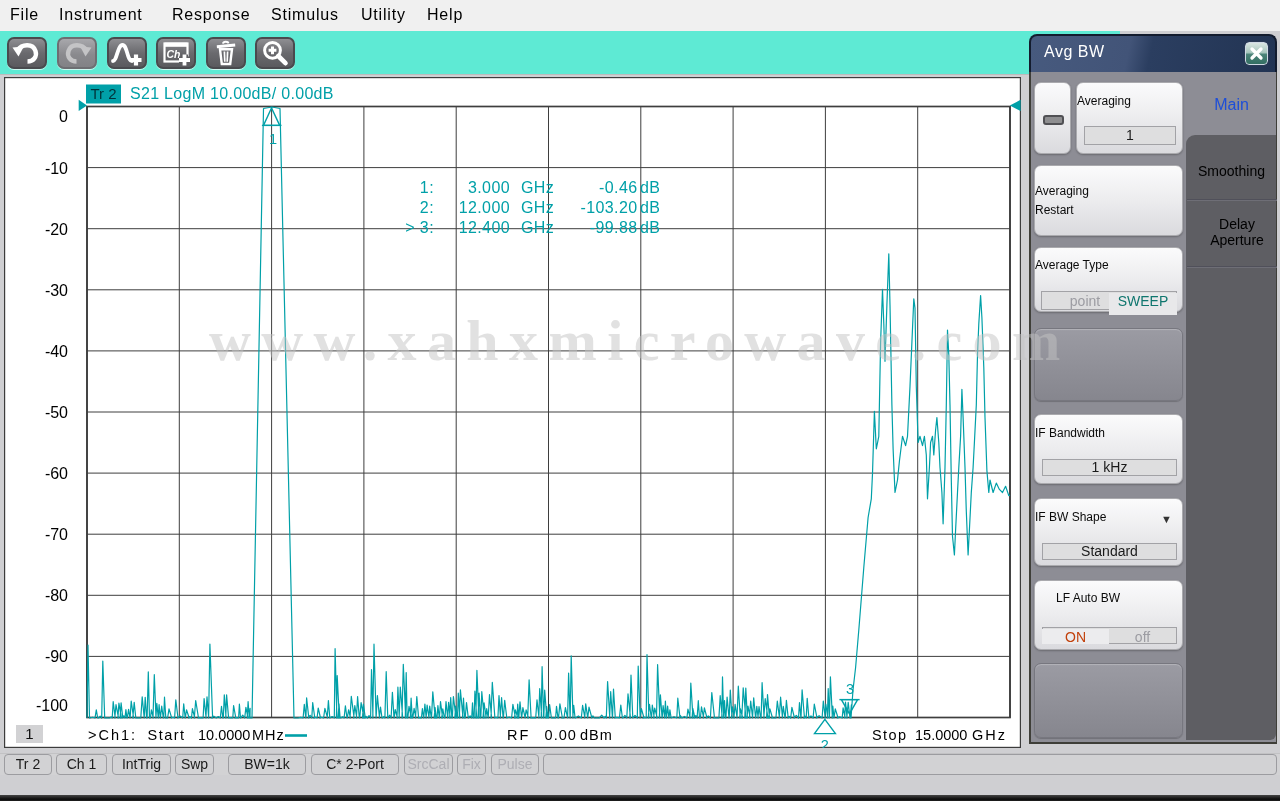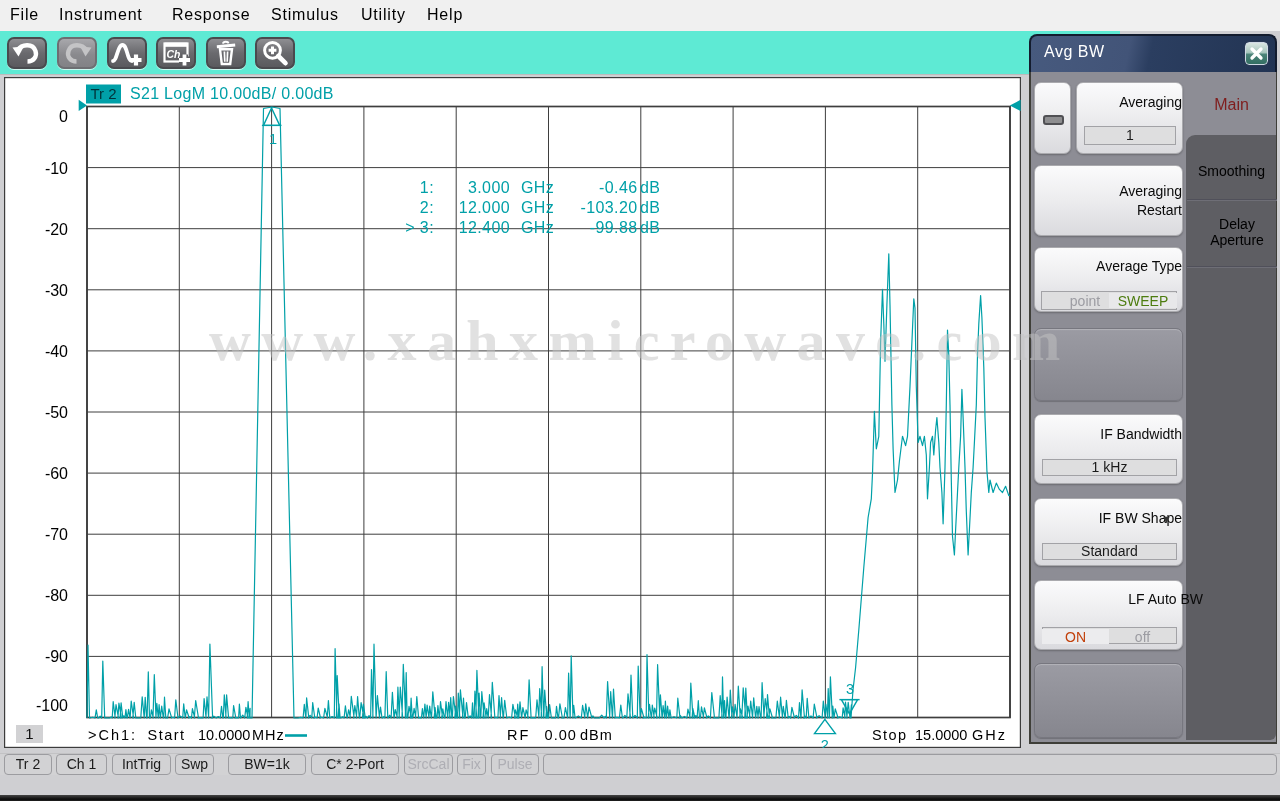--- a/index.html
+++ b/index.html
@@ -25,26 +25,26 @@
   border:2px solid #131c2e; border-bottom:none; border-radius:8px 8px 0 0; }
 #ptitle .t { position:absolute; left:13px; top:7px; color:#fff; font-size:16px; letter-spacing:0.5px; }
 #pclose { left:1245px; top:42px; width:23px; height:23px; border-radius:4px;
   border:1px solid #cfd8e4; outline:1px solid #2a3a55;
   background:linear-gradient(#d9e6e2 0%,#a8c6be 45%,#4a8378 55%,#336e62 100%);
   text-align:center; line-height:18px; }
 #pbody { left:1029px; top:72px; width:248px; height:672px; background:#8d8d95;
   border-left:2px solid #3e3e38; border-right:1px solid #3e3e38; border-bottom:2px solid #3e3e38; }
 #ptabs { left:1186px; top:135px; width:90px; height:605px; background:#5e5e63; border-radius:9px 0 6px 0; }
 .tabtxt { position:absolute; font-size:14px; color:#000000; width:91px; text-align:center; }
-#tabmain { left:1186px; top:96px; width:91px; text-align:center; font-size:16px; color:#7f1d1d; }
+#tabmain { left:1186px; top:96px; width:91px; text-align:center; font-size:16px; color:#1d4ed8; }
 .pbtn { position:absolute; left:1034px; width:149px; border-radius:7px;
   background:linear-gradient(#fbfbfc,#ececee 50%,#dadade);
   border:1px solid #aaaaae; box-shadow:0 1px 2px rgba(0,0,0,0.25); color:#0a0a0a; }
 .pbtn.empty { background:linear-gradient(#9b9ba3,#86868e); border:1px solid #77777f; box-shadow:inset 0 1px 1px rgba(255,255,255,0.25), 0 1px 1px rgba(0,0,0,0.2); }
-.pbtn .lbl { position:absolute; width:100%; text-align:right; font-size:14px; }
+.pbtn .lbl { position:absolute; width:100%; text-align:left; font-size:12px; }
 .pfield { position:absolute; background:#dededf; border:1px solid #a2a2a6; font-size:14px; color:#1a1a1a; text-align:center; }
 .seg { position:absolute; font-size:14px; text-align:center; }
 
 
 #statusbar { left:0; top:753px; width:1280px; height:22px; background:#d2d2d4; border-top:1px solid #c2c2c4; }
 .sbtn { position:absolute; top:0px; height:21px; border:1px solid #9c9ca0; border-radius:4px;
   font-size:14px; color:#1a1a1a; text-align:center; line-height:19px; background:#d2d2d4; }
 .sbtn.dis { color:#aeaeb4; }
 #bottomstrip { left:0; top:795px; width:1280px; height:6px; background:linear-gradient(#454545,#0c0c0c 70%,#222); }
 
@@ -229,21 +229,21 @@
   <div class="lbl" style="top:11px;">Averaging</div>
   <div class="pfield" style="left:7px; top:43px; width:92px; height:19px; line-height:17px;">1</div>
 </div>
 <div class="pbtn" style="top:165px; height:71px;">
   <div class="lbl" style="top:16px; line-height:19px;">Averaging<br>Restart</div>
 </div>
 <div class="pbtn" style="top:247px; height:65px;">
   <div class="lbl" style="top:10px;">Average Type</div>
   <div class="pfield" style="left:6px; top:43px; width:136px; height:19px;"></div>
   <div class="seg" style="left:6px; top:45px; width:68px; color:#9c9ca2;padding-left:20px;">point</div>
-  <div class="seg" style="left:74px; top:45px; width:68px; color:#4d7c0f; background:#e8e8ea; height:15px;">SWEEP</div>
+  <div class="seg" style="left:74px; top:45px; width:68px; color:#0f766e; background:#e8e8ea; height:22px;">SWEEP</div>
 </div>
 <div class="pbtn empty" style="top:328px; height:73px;"></div>
 <div class="pbtn" style="top:414px; height:70px;">
   <div class="lbl" style="top:11px;">IF Bandwidth</div>
   <div class="pfield" style="left:7px; top:44px; width:135px; height:17px; line-height:15px;">1 kHz</div>
 </div>
 <div class="pbtn" style="top:498px; height:68px;">
   <div class="lbl" style="top:11px;">IF BW Shape</div>
   <div style="position:absolute; right:10px; top:14px; font-size:11px; color:#333;">▼</div>
   <div class="pfield" style="left:7px; top:44px; width:135px; height:17px; line-height:15px;">Standard</div>

